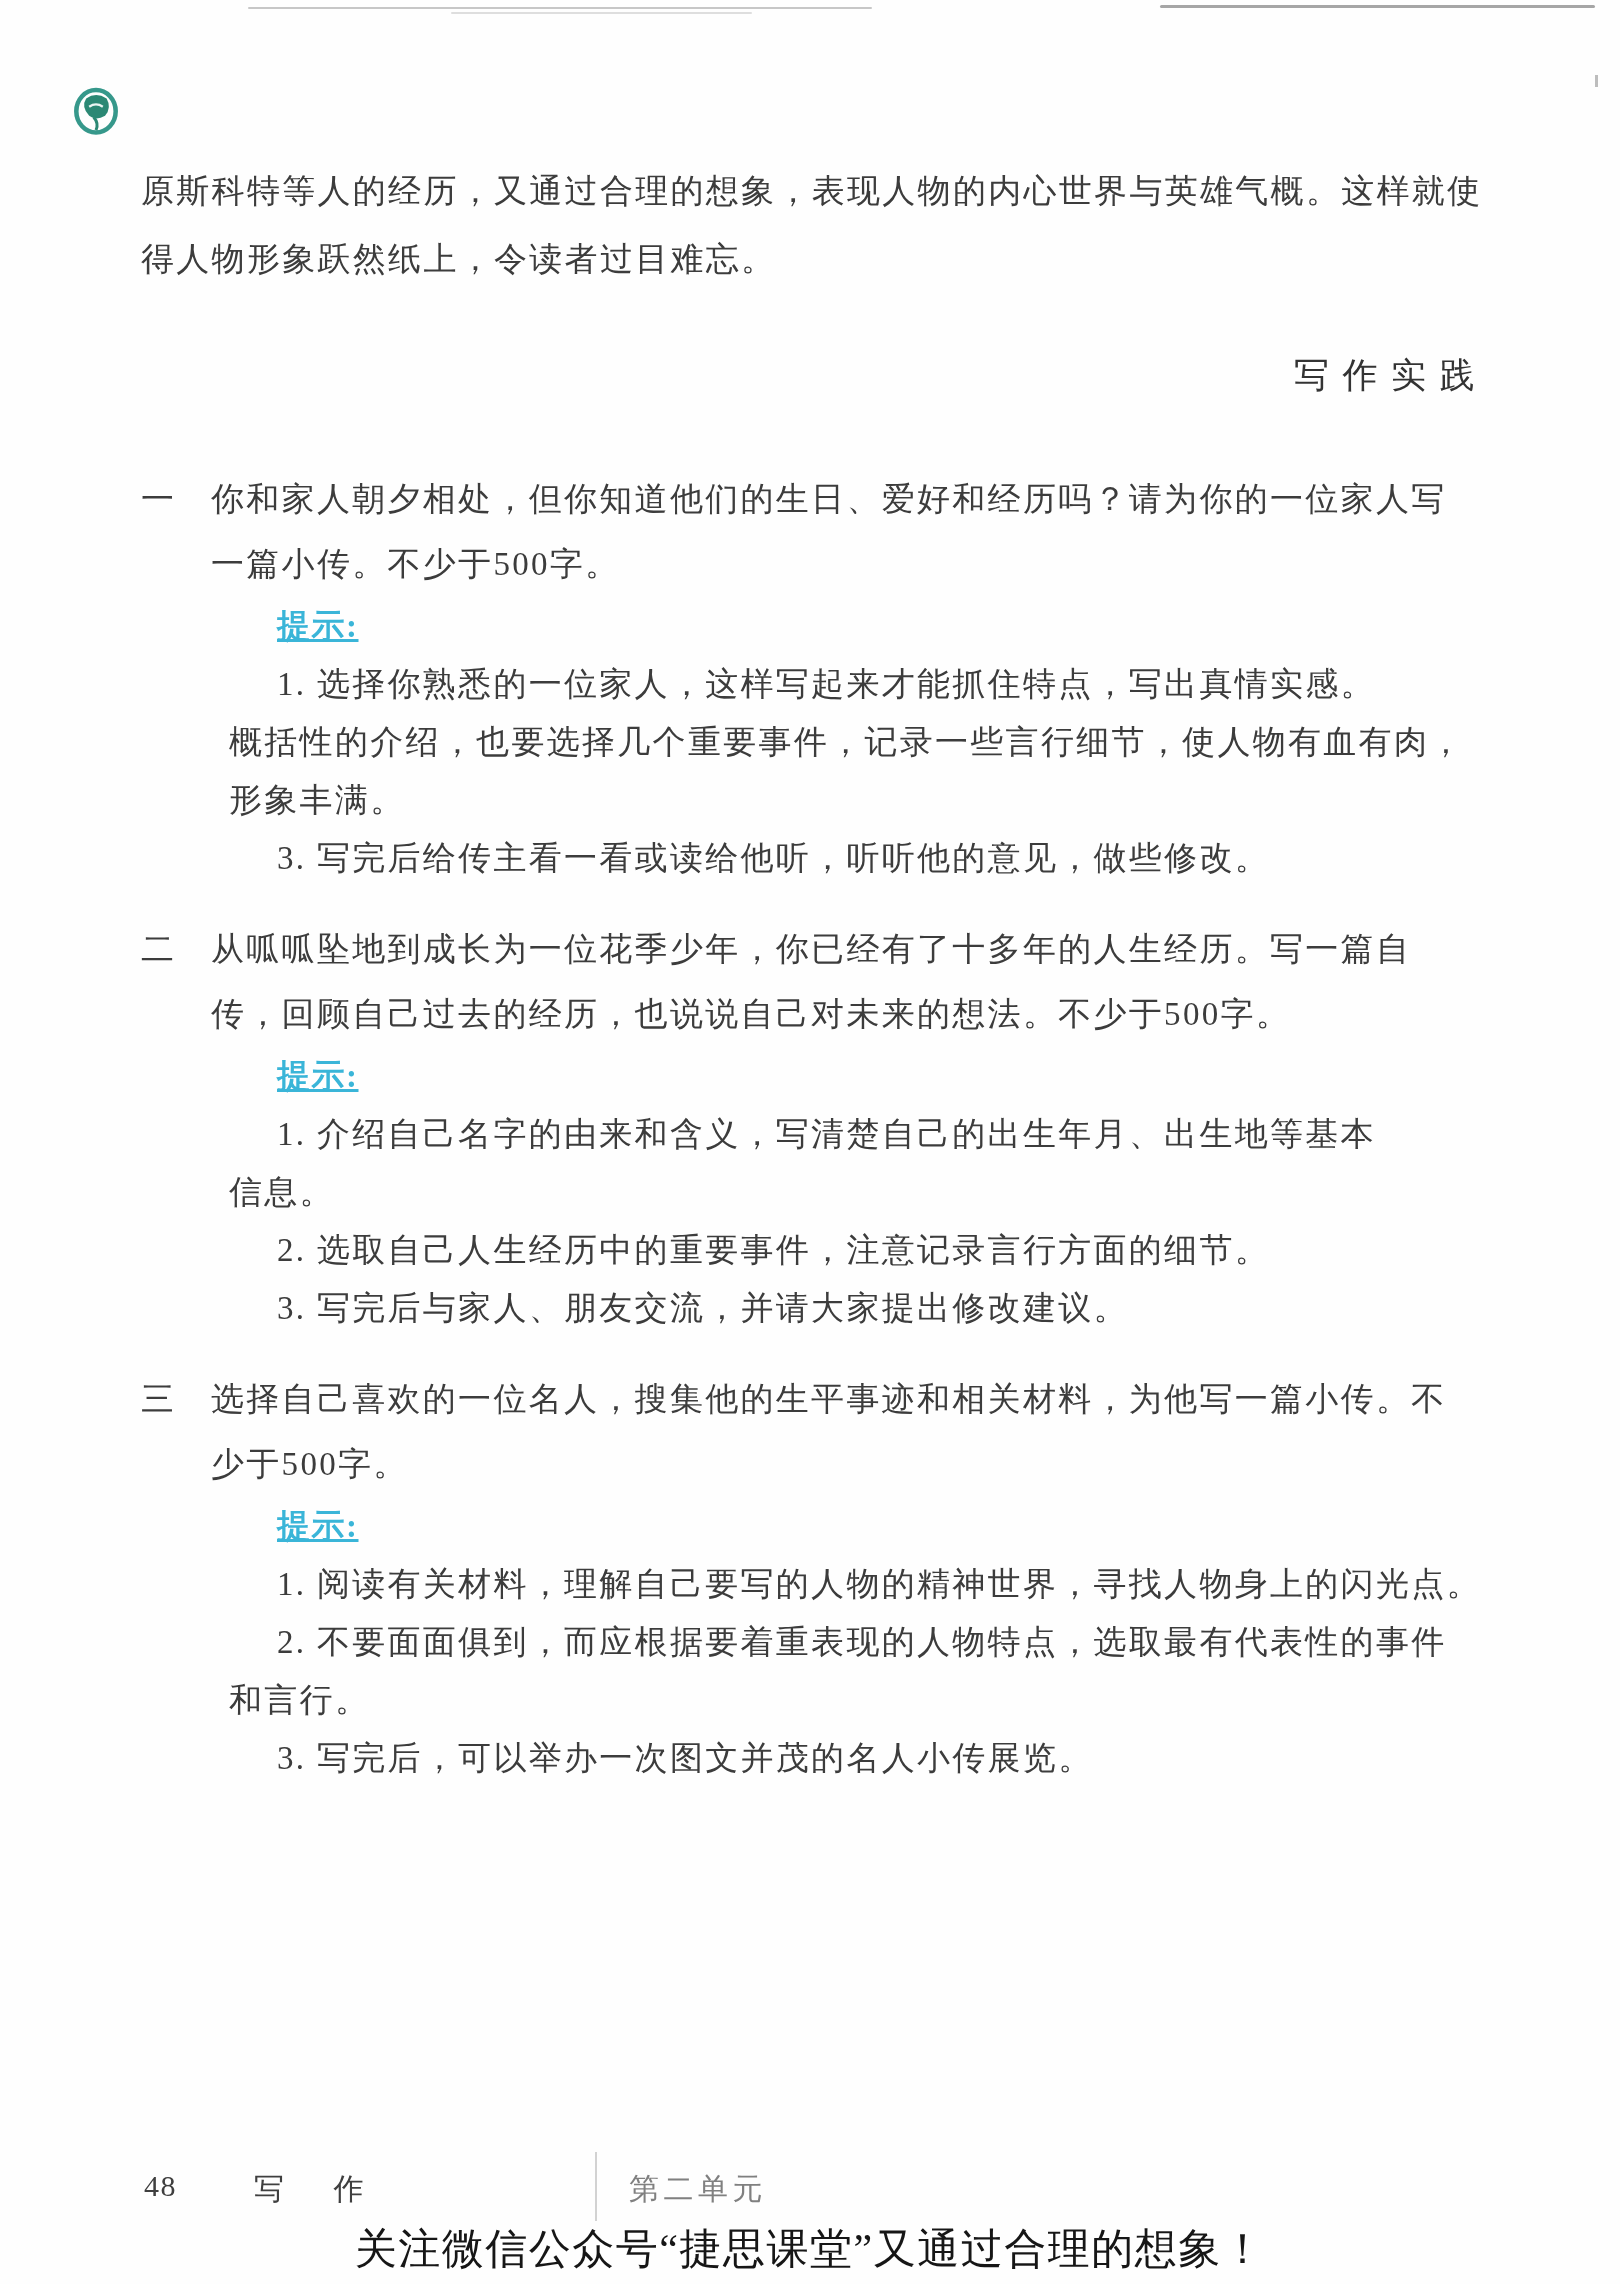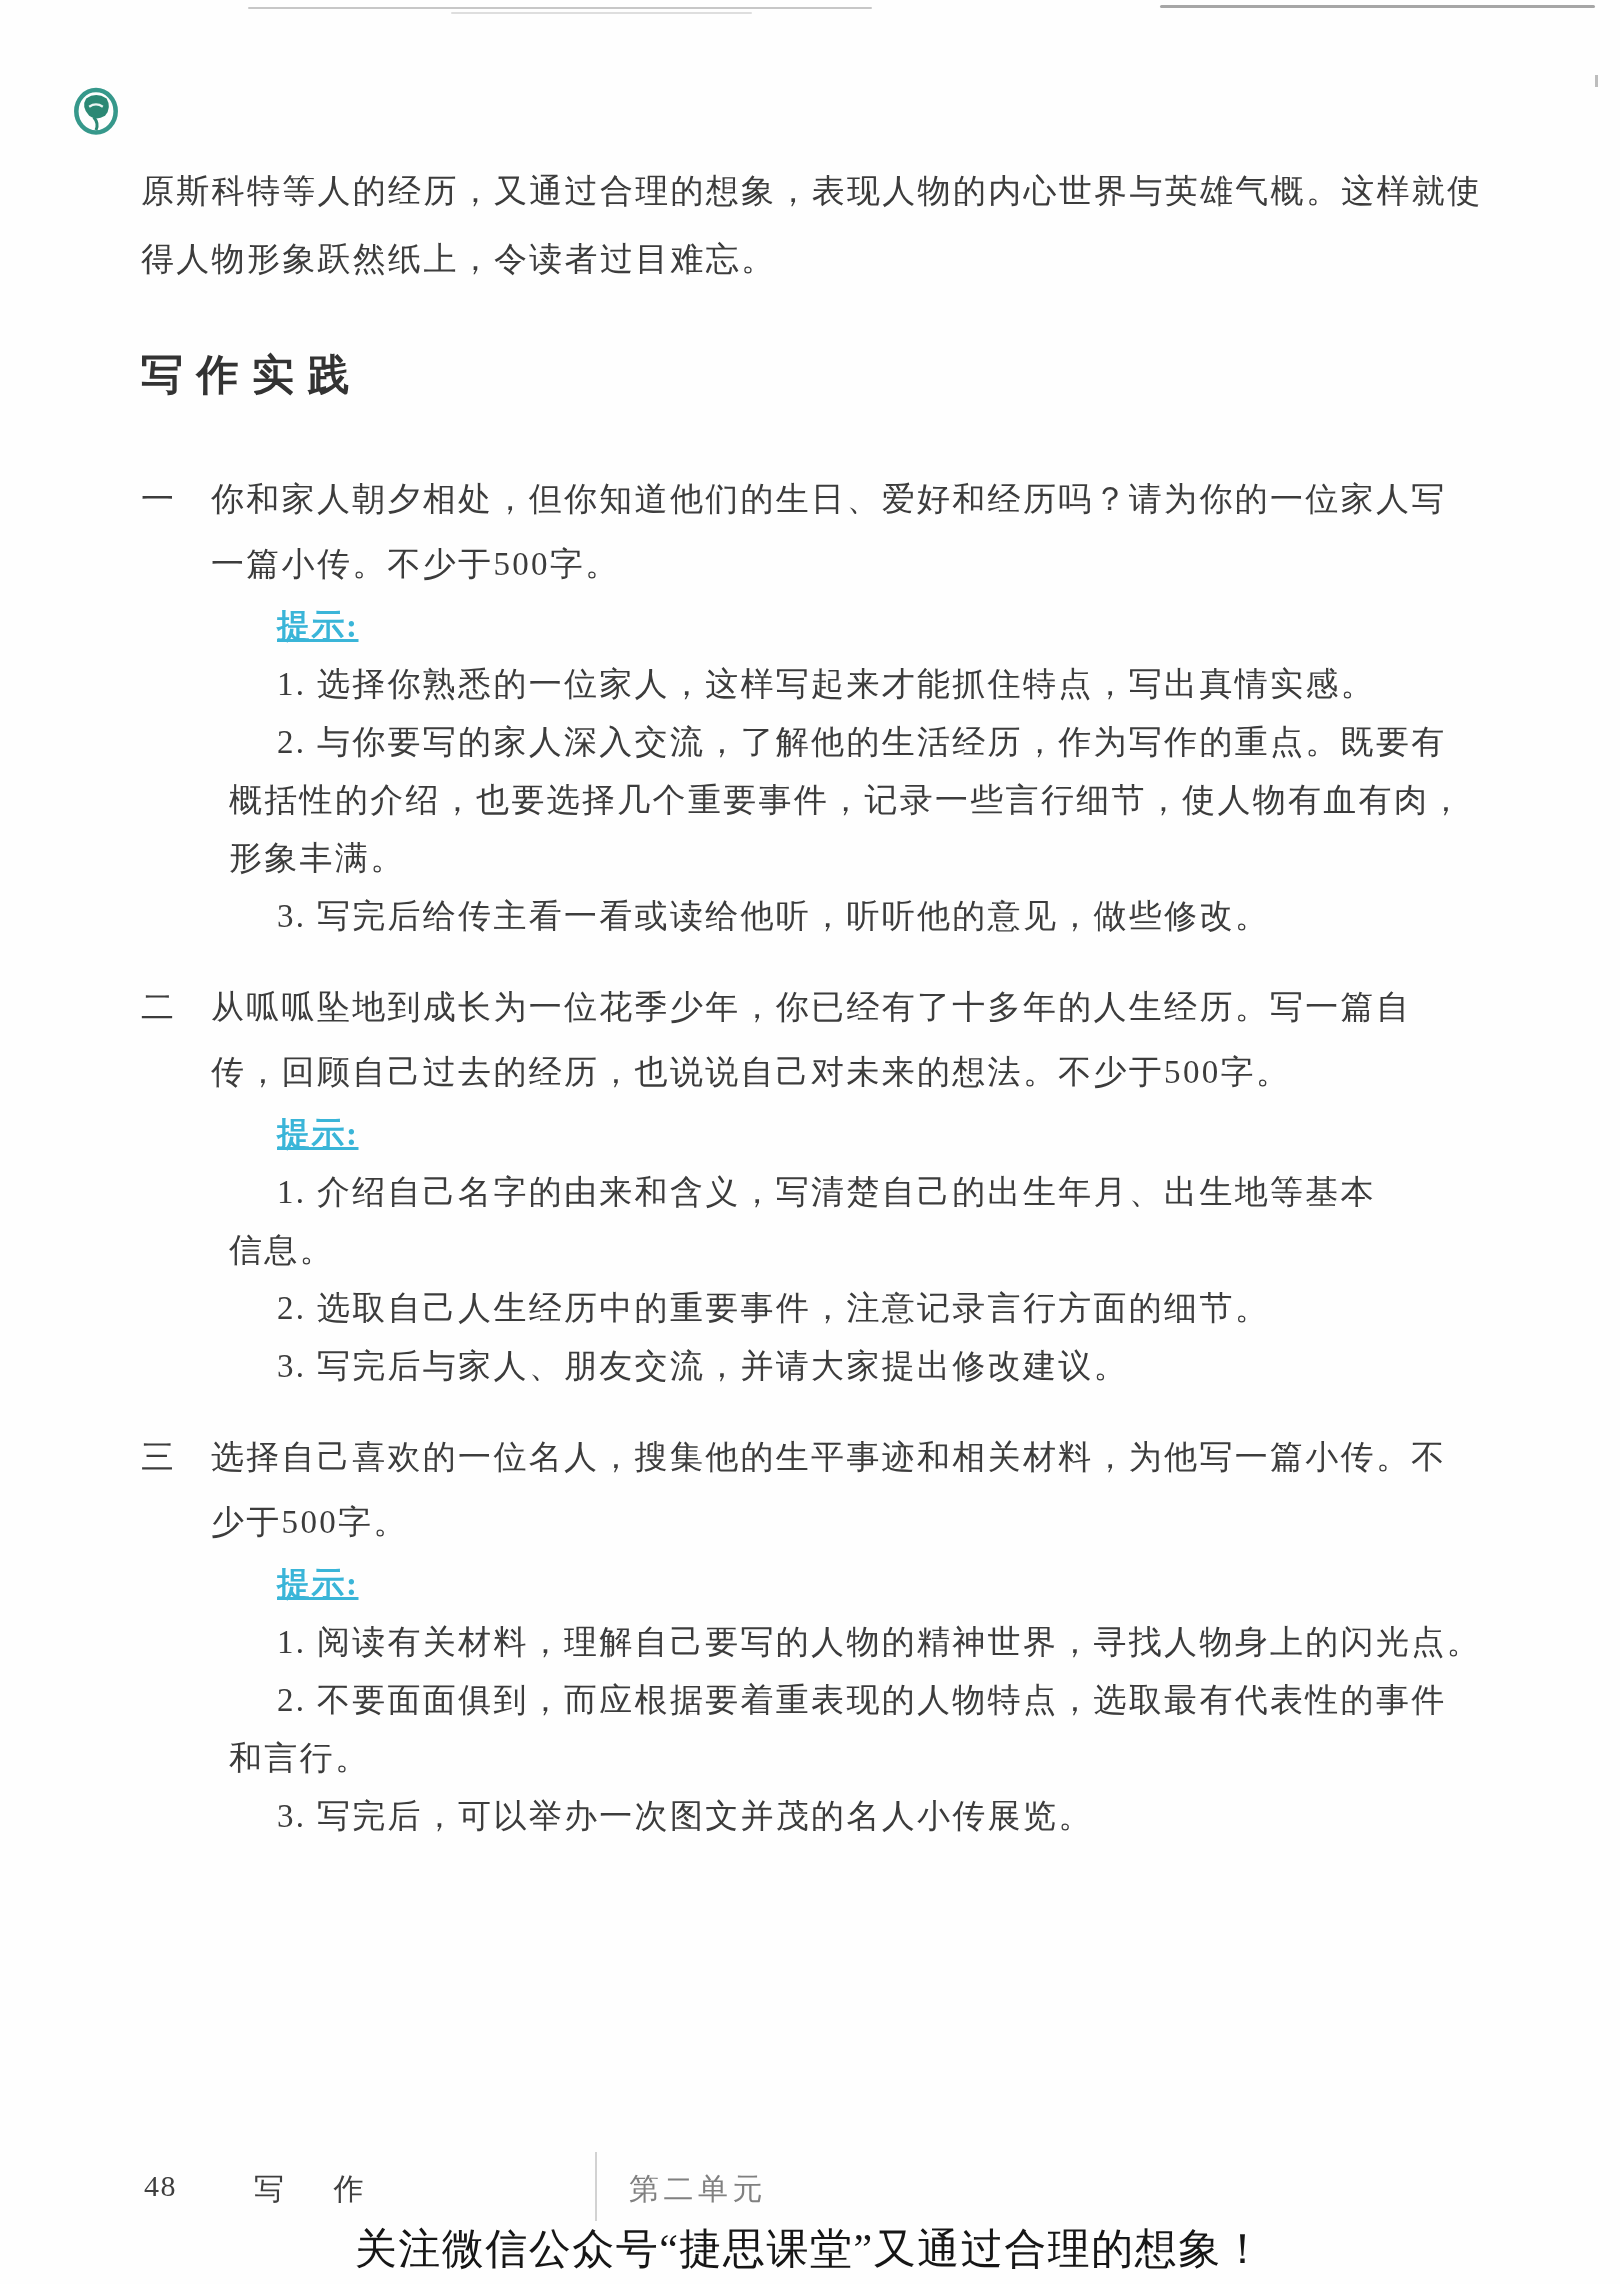--- a/index.html
+++ b/index.html
@@ -22,22 +22,22 @@
   .logo { position:absolute; left:71px; top:84px; width:50px; height:53px; }
 
   .content {
     position:absolute; left:141px; top:157px; width:1347px;
     font-size:33px; letter-spacing:2.3px; color:#3c3c3c;
   }
   .intro .line { display:block; line-height:68px; white-space:nowrap; }
 
   .heading {
     margin-top:60px; line-height:45px;
-    font-size:42px; font-weight:bold; letter-spacing:13.5px;
-    color:#333333; font-style:oblique 4deg;
+    font-size:35px; font-weight:normal; letter-spacing:13.5px;
+    color:#333333; font-style:oblique 4deg;text-align:right;
   }
 
   .task { display:flex; }
   .task.first  { margin-top:69px; }
   .task.later  { margin-top:30px; }
   .task .marker { flex:none; width:70px; line-height:65px; letter-spacing:0; }
   .task .tbody  { flex:1; min-width:0; }
   .bline { line-height:65px; white-space:nowrap; }
   .tips  { }
   .tip-label { line-height:58px; margin-left:66px; font-weight:bold; letter-spacing:1.5px;text-decoration:underline; }
@@ -85,21 +85,20 @@
     <h2 class="heading">写作实践</h2>
 
     <section class="task first">
       <div class="marker">一</div>
       <div class="tbody">
         <div class="bline">你和家人朝夕相处，但你知道他们的生日、爱好和经历吗？请为你的一位家人写</div>
         <div class="bline">一篇小传。不少于500字。</div>
         <div class="tips">
           <div class="tip-label" style="color: rgb(58, 181, 216);">提示:</div>
           <div class="tline first">1. 选择你熟悉的一位家人，这样写起来才能抓住特点，写出真情实感。</div>
-          <div class="tline first">2. 与你要写的家人深入交流，了解他的生活经历，作为写作的重点。既要有</div>
           <div class="tline flush">概括性的介绍，也要选择几个重要事件，记录一些言行细节，使人物有血有肉，</div>
           <div class="tline flush">形象丰满。</div>
           <div class="tline first">3. 写完后给传主看一看或读给他听，听听他的意见，做些修改。</div>
         </div>
       </div>
     </section>
 
     <section class="task later">
       <div class="marker">二</div>
       <div class="tbody">

